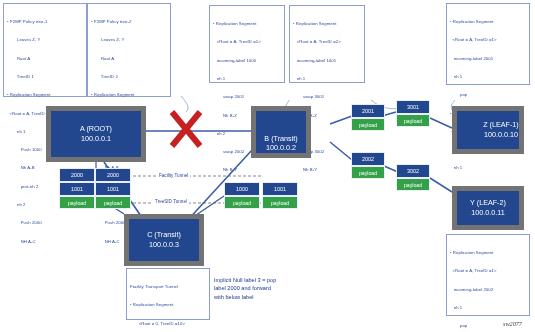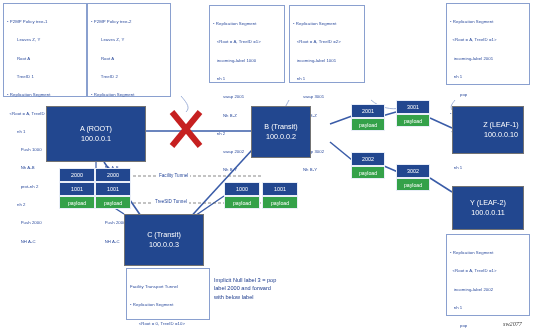--- a/index.html
+++ b/index.html
@@ -27,21 +27,21 @@
     white-space:pre;
     letter-spacing:0.05px;
   }
   .infobox .ln{display:block;}
 
   
   .node{
     position:absolute;
     background:#22478f;
     color:#ffffff;
-    border:1px solid #737373;
+    border:5px solid #737373;
     display:flex;
     flex-direction:column;
     align-items:center;
     justify-content:center;
     font-size:7.2px;
     line-height:1.35;
     box-sizing:border-box;
     text-align:center;
   }
   .node .nm{display:block;}
@@ -228,21 +228,21 @@
     
     
     
   </div>
 
   <div class="node" style="left:46px;top:106px;width:100px;height:56px;">
     <span class="nm">A (ROOT)</span>
     <span class="nm">100.0.0.1</span>
   </div>
 
-  <div class="node" style="left:251px;top:106px;width:60px;height:52px;">
+  <div class="node" style="left:251px;top:106px;width:60px;height:52px;justify-content:flex-end;">
     <span class="nm">B (Transit)</span>
     <span class="nm">100.0.0.2</span>
   </div>
 
   <div class="node" style="left:124px;top:214px;width:80px;height:52px;">
     <span class="nm">C (Transit)</span>
     <span class="nm">100.0.0.3</span>
   </div>
 
   <div class="node" style="left:452px;top:106px;width:72px;height:48px;padding-left:26px;">

